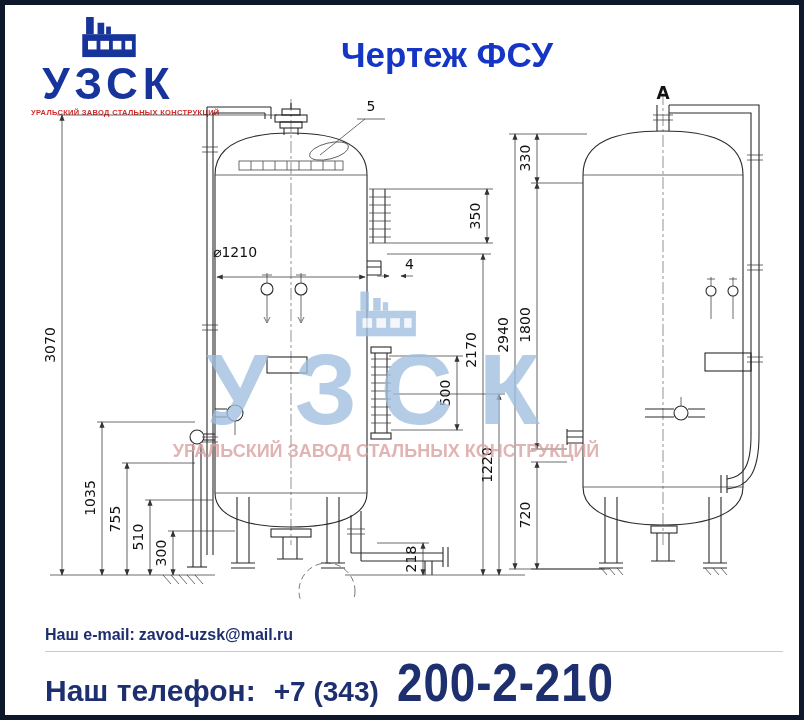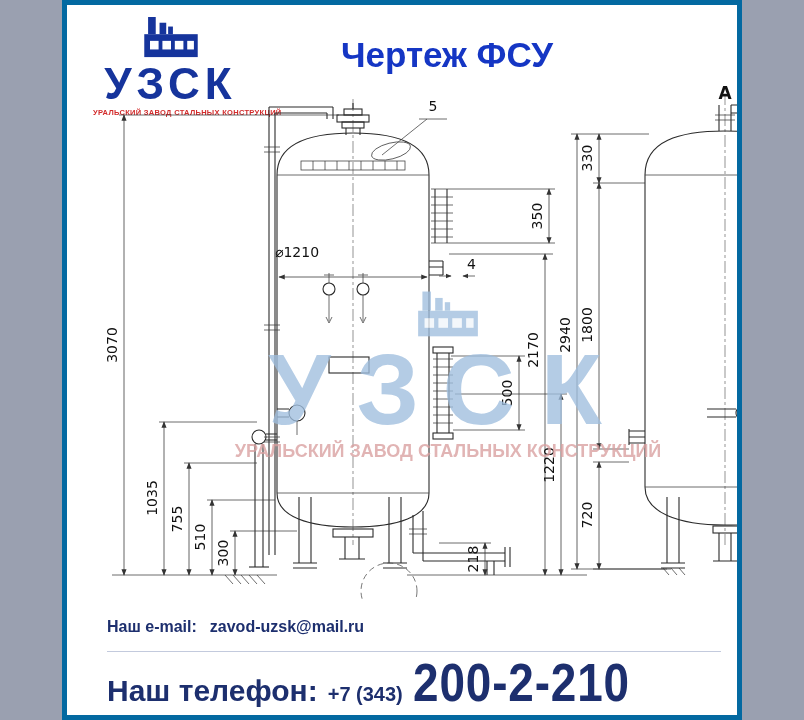--- a/index.html
+++ b/index.html
@@ -1,18 +1,18 @@
 <!DOCTYPE html>
 <html><head>
 <meta charset="utf-8">
 <style>
   *{margin:0;padding:0;box-sizing:border-box}
   html,body{background:#9aa0b0}
   body{font-family:"Liberation Sans",sans-serif}
-  .page{position:relative;width:680px;height:720px;background:#ffffff;border:5px solid #0369a1;overflow:hidden;margin:0 auto}
+  .page{position:relative;width:804px;height:720px;background:#ffffff;border:5px solid #0f172a;overflow:hidden;margin:0 auto}
 
   
   .logo{position:absolute;top:12px;left:26px;width:155px;text-align:center;color:#16349c}
   .logo-icon{width:58px;height:42px;color:#16349c;display:inline-block}
   .logo-name{font-size:44px;font-weight:bold;letter-spacing:5px;line-height:.95;color:#16349c}
   .logo-sub{margin-top:3px;font-size:7.5px;font-weight:bold;color:#d22b2b;letter-spacing:.3px;white-space:nowrap}
   .title{position:absolute;top:30px;left:170px;right:80px;text-align:center;font-size:35px;font-weight:bold;color:#1536c4}
 
   
   .drawing{position:absolute;top:80px;left:0}
@@ -25,24 +25,24 @@
 
   
   .watermark{position:absolute;top:286px;left:150px;width:462px;text-align:center;pointer-events:none;opacity:.78}
   .wm-icon{width:64px;height:48px;color:#9fbede;display:inline-block}
   .wm-name{font-size:100px;font-weight:bold;letter-spacing:26px;line-height:.92;color:#9fbede;white-space:nowrap}
   .wm-sub{margin-top:6px;font-size:18px;font-weight:bold;color:#d99f9f;white-space:nowrap}
 
   
   .footer{position:absolute;left:40px;right:16px;bottom:6px;color:#1d2f6e}
   .c-line{font-size:16px;font-weight:bold;margin:3px 0;color:#1d2f6e}
-  .c-label{margin-right:13px}
-  .phone-row{display:flex;align-items:baseline;gap:10px;border-top:1px solid #c3cadd;margin-top:15px;padding-top:3px}
+  .c-label{margin-right:4px}
+  .phone-row{display:flex;align-items:baseline;gap:18px;border-top:1px solid #c3cadd;margin-top:7px;padding-top:3px}
   .phone-label{font-size:30px;font-weight:bold}
-  .phone-area{font-size:20px;font-weight:bold}
+  .phone-area{font-size:28px;font-weight:bold}
   .phone-big{font-size:54px;font-weight:bold;letter-spacing:1px;line-height:1;display:inline-block;transform:scaleX(.85);transform-origin:left bottom}
 </style>
 </head>
 <body>
 
 <div class="page">
 
   <div class="logo">
     <svg class="logo-icon" viewBox="0 0 60 44">
       <g fill="currentColor">

